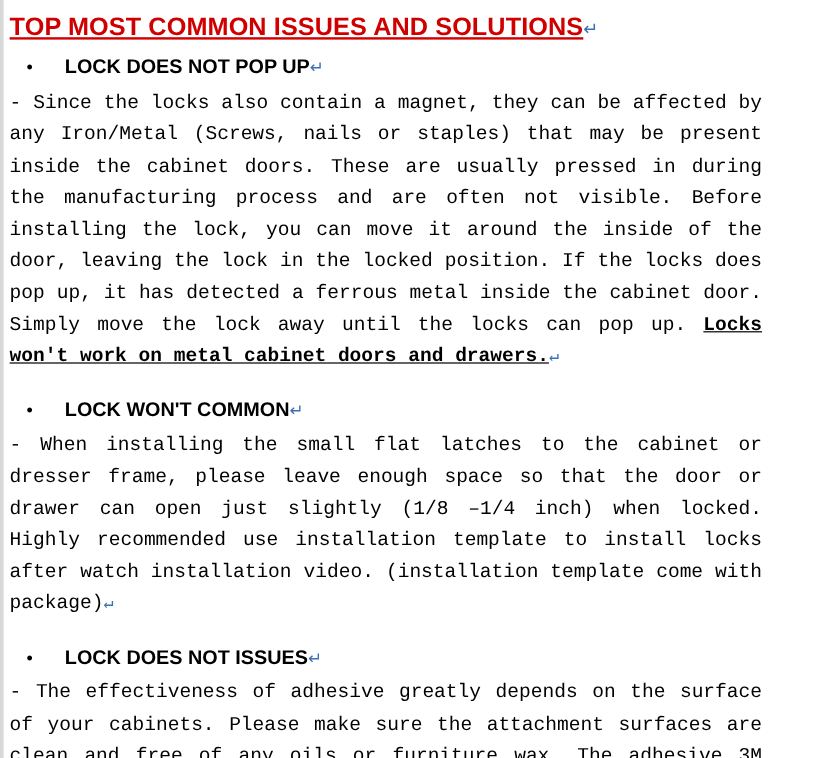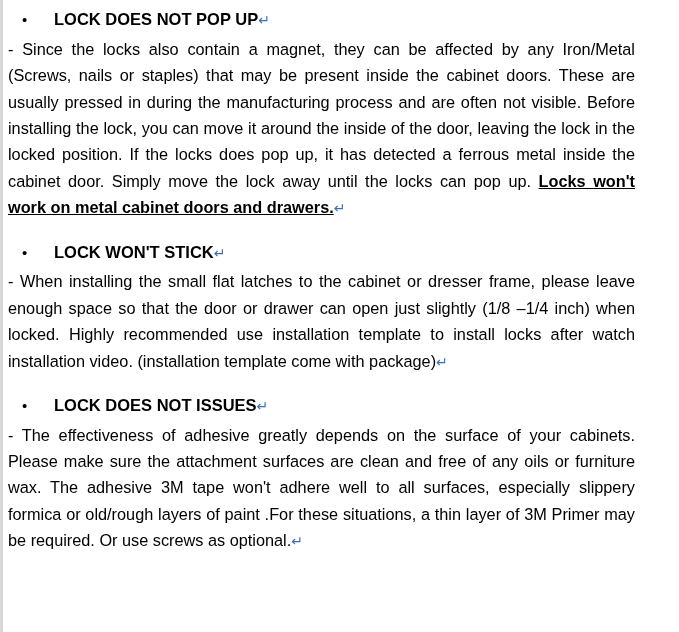--- a/index.html
+++ b/index.html
@@ -73,49 +73,51 @@
     padding-left: 16px;
     line-height: 1.2;
   }
   .para {
     font-size: 16.3px;
     line-height: 1.62;
     text-align: justify;
     text-justify: inter-word;
     margin: 0 0 2px 0;
     hyphens: none;
+    font-family: Liberation Mono, monospace;
   }
   .emph-underline {
     font-weight: bold;
     text-decoration: underline;
   }
   .spacer-md { height: 16px; }
 </style>
 </head>
 <body>
 
 <div class="page">
 
   <div class="left-rule"></div>
 
+  <h1 class="doc-title"><span>TOP MOST COMMON ISSUES AND SOLUTIONS</span><span class="pilcrow title-pilcrow">↵</span></h1>
 
   <div class="section">
     <div class="heading-row">
       <span class="bullet">•</span>
       <span class="heading-text"><span>LOCK DOES NOT POP UP</span><span class="pilcrow">↵</span></span>
     </div>
     <p class="para"><span>- Since the locks also contain a magnet, they can be affected by any Iron/Metal (Screws, nails or staples) that may be present inside the cabinet doors. These are usually pressed in during the manufacturing process and are often not visible. Before installing the lock, you can move it around the inside of the door, leaving the lock in the locked position. If the locks does pop up, it has detected a ferrous metal inside the cabinet door. Simply move the lock away until the locks can pop up.  </span><span class="emph-underline">Locks won't work on metal cabinet doors and drawers.</span><span class="pilcrow">↵</span></p>
   </div>
 
   <div class="spacer-md"></div>
 
   <div class="section">
     <div class="heading-row">
       <span class="bullet">•</span>
-      <span class="heading-text"><span>LOCK WON'T STICK</span><span class="pilcrow">↵</span></span>
+      <span class="heading-text"><span>LOCK WON'T COMMON</span><span class="pilcrow">↵</span></span>
     </div>
     <p class="para"><span>- When installing the small flat latches to the cabinet or dresser frame, please leave enough space so that the door or drawer can open just slightly (1/8 –1/4 inch) when locked. Highly recommended use installation template to install locks after watch installation video. (installation template come with package)</span><span class="pilcrow">↵</span></p>
   </div>
 
   <div class="spacer-md"></div>
 
   <div class="section">
     <div class="heading-row">
       <span class="bullet">•</span>
       <span class="heading-text"><span>LOCK DOES NOT ISSUES</span><span class="pilcrow">↵</span></span>

